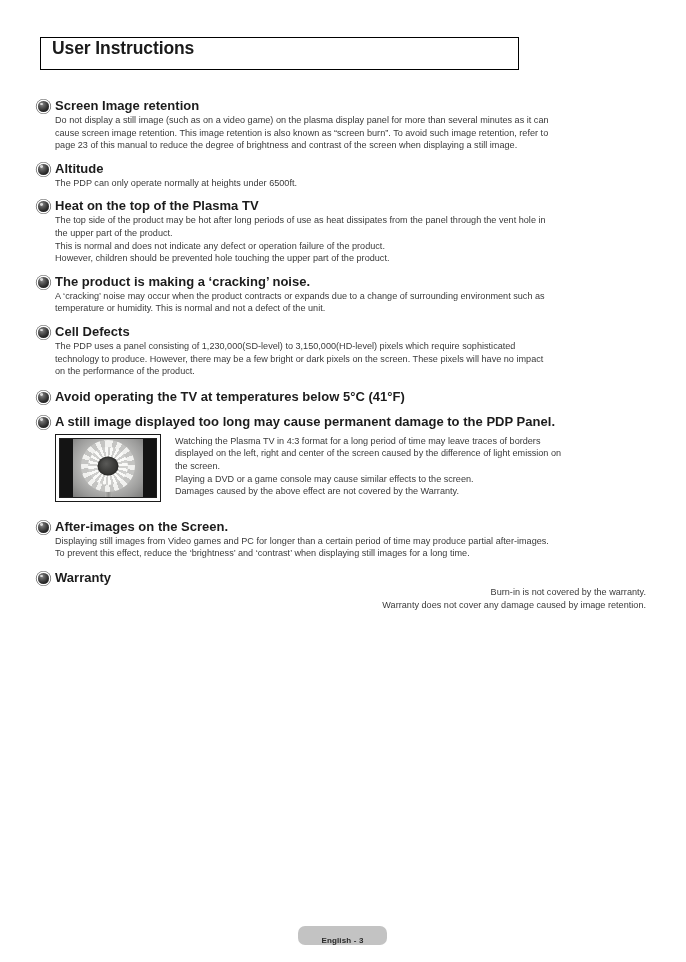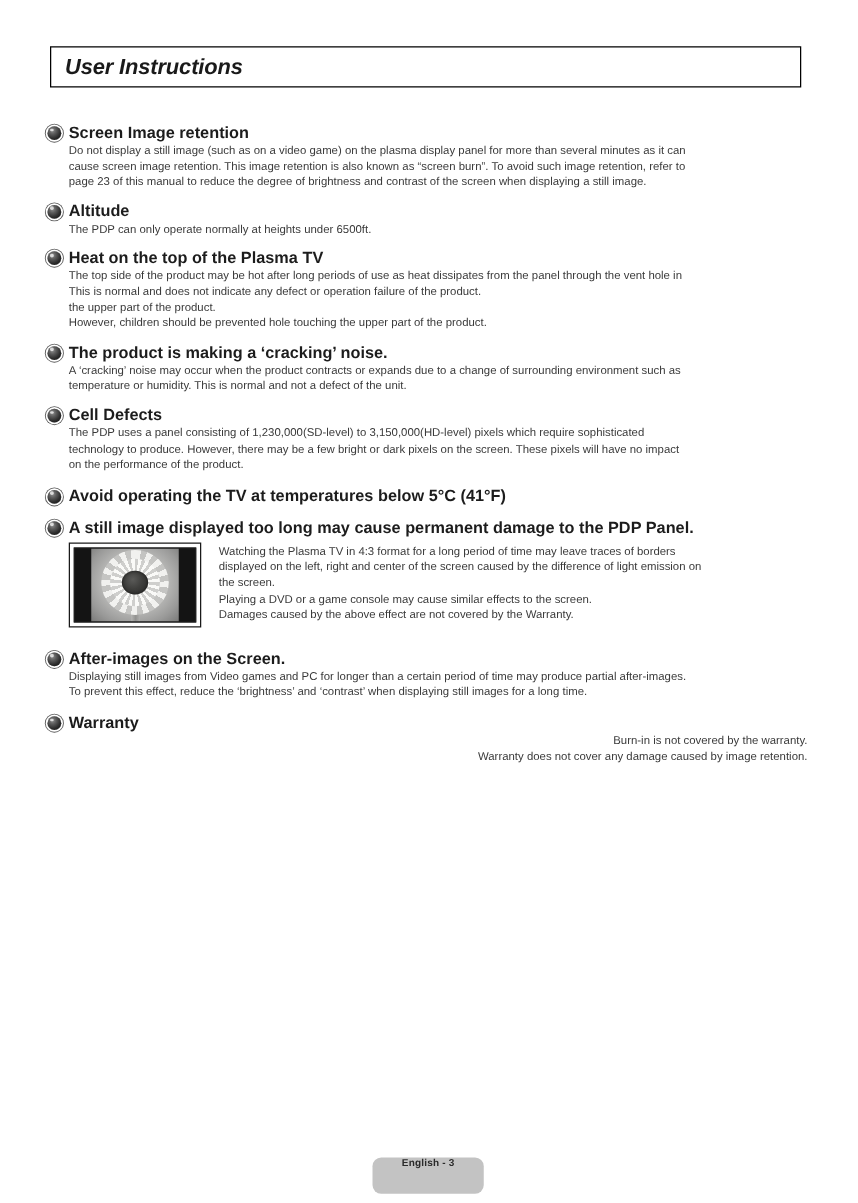--- a/index.html
+++ b/index.html
@@ -22,27 +22,25 @@
     width: 686px;
     height: 962px;
     overflow: hidden;
   }
 
   
   .title-box {
     position: absolute;
     left: 40px;
     top: 37px;
-    width: 601px;
+    width: 479px;
     height: 33px;
     border: 1.6px solid #000;
     box-sizing: border-box;
     display: flex;
-    align-items: center;
-    font-style: italic;
   }
   .title-text {
     font-size: 17.5px;
     font-weight: bold;
     letter-spacing: -0.1px;
     padding-left: 11px;
     color: #1a1a1a;
   }
 
   
@@ -193,25 +191,25 @@
     padding-top: 1px;
   }
   .figure-text p { margin: 0; }
 
   
   .footer-pill {
     position: absolute;
     left: 298px;
     top: 926px;
     width: 89px;
-    height: 29px;
+    height: 19px;
     border-radius: 7px;
     background: #c3c3c3;
     display: flex;
-    align-items: flex-start;
+    align-items: flex-end;
     justify-content: center;
   }
   .footer-text {
     font-size: 8px;
     font-weight: bold;
     color: #2a2a2a;
     letter-spacing: 0.15px;
   }
 </style>
 </head>
@@ -247,22 +245,22 @@
       </div>
     </div>
 
     <div class="section" style="margin-top:10px;">
       <div class="sec-head">
         <span class="bullet"></span>
         <span class="sec-title">Heat on the top of the Plasma TV</span>
       </div>
       <div class="sec-body">
         <p>The top side of the product may be hot after long periods of use as heat dissipates from the panel through the vent hole in</p>
+        <p>the upper part of the product.</p>
         <p>This is normal and does not indicate any defect or operation failure of the product.</p>
-        <p>the upper part of the product.</p>
         <p>However, children should be prevented hole touching the upper part of the product.</p>
       </div>
     </div>
 
     <div class="section" style="margin-top:10px;">
       <div class="sec-head">
         <span class="bullet"></span>
         <span class="sec-title">The product is making a ‘cracking’ noise.</span>
       </div>
       <div class="sec-body">

